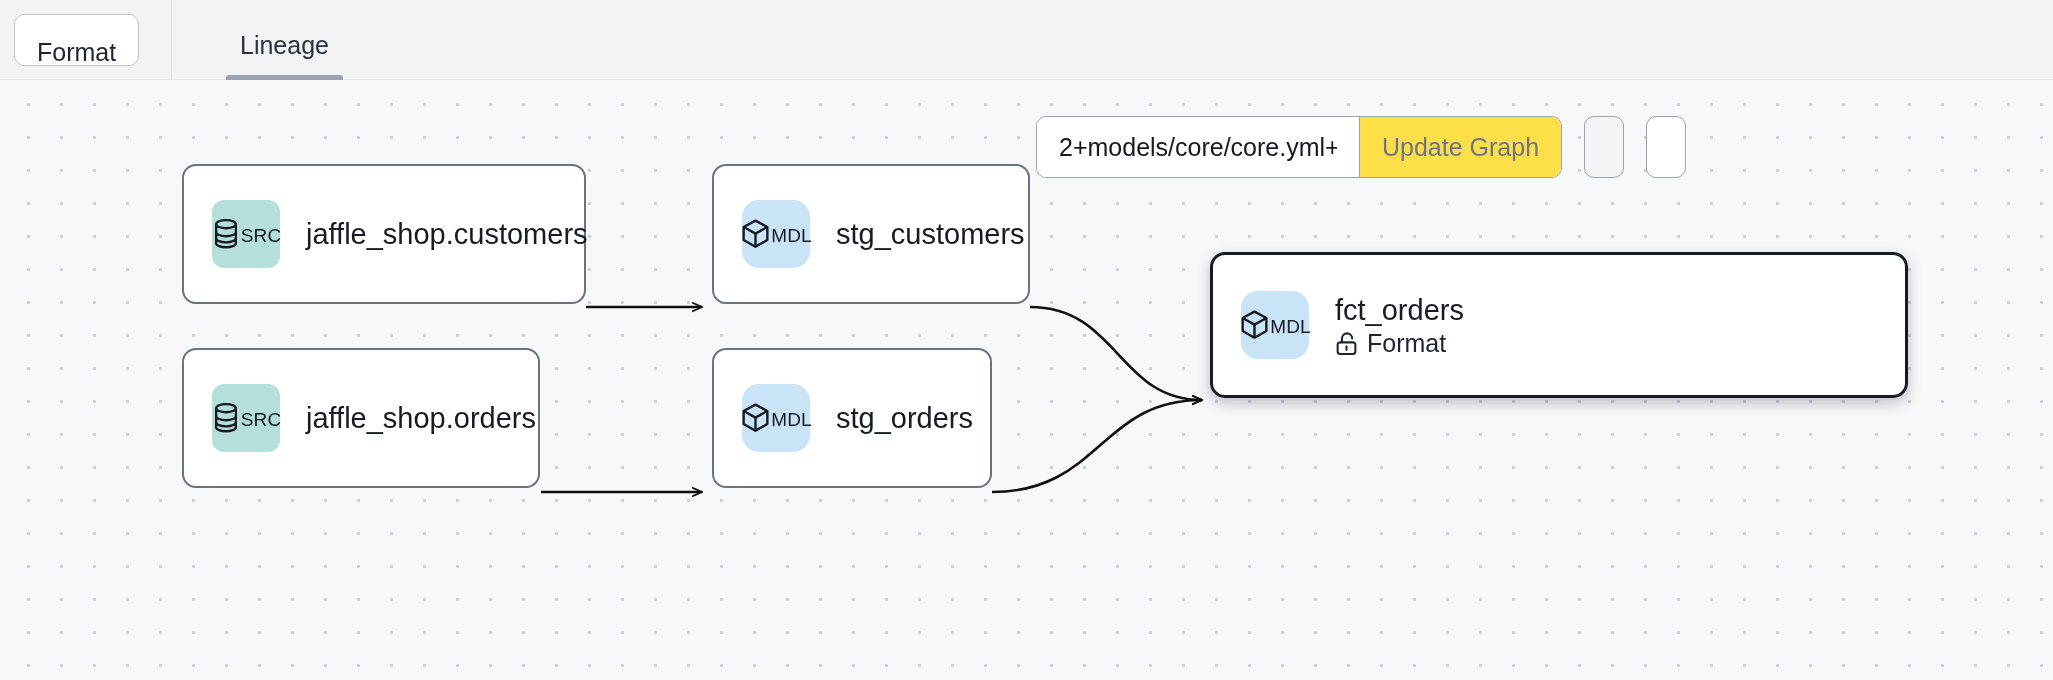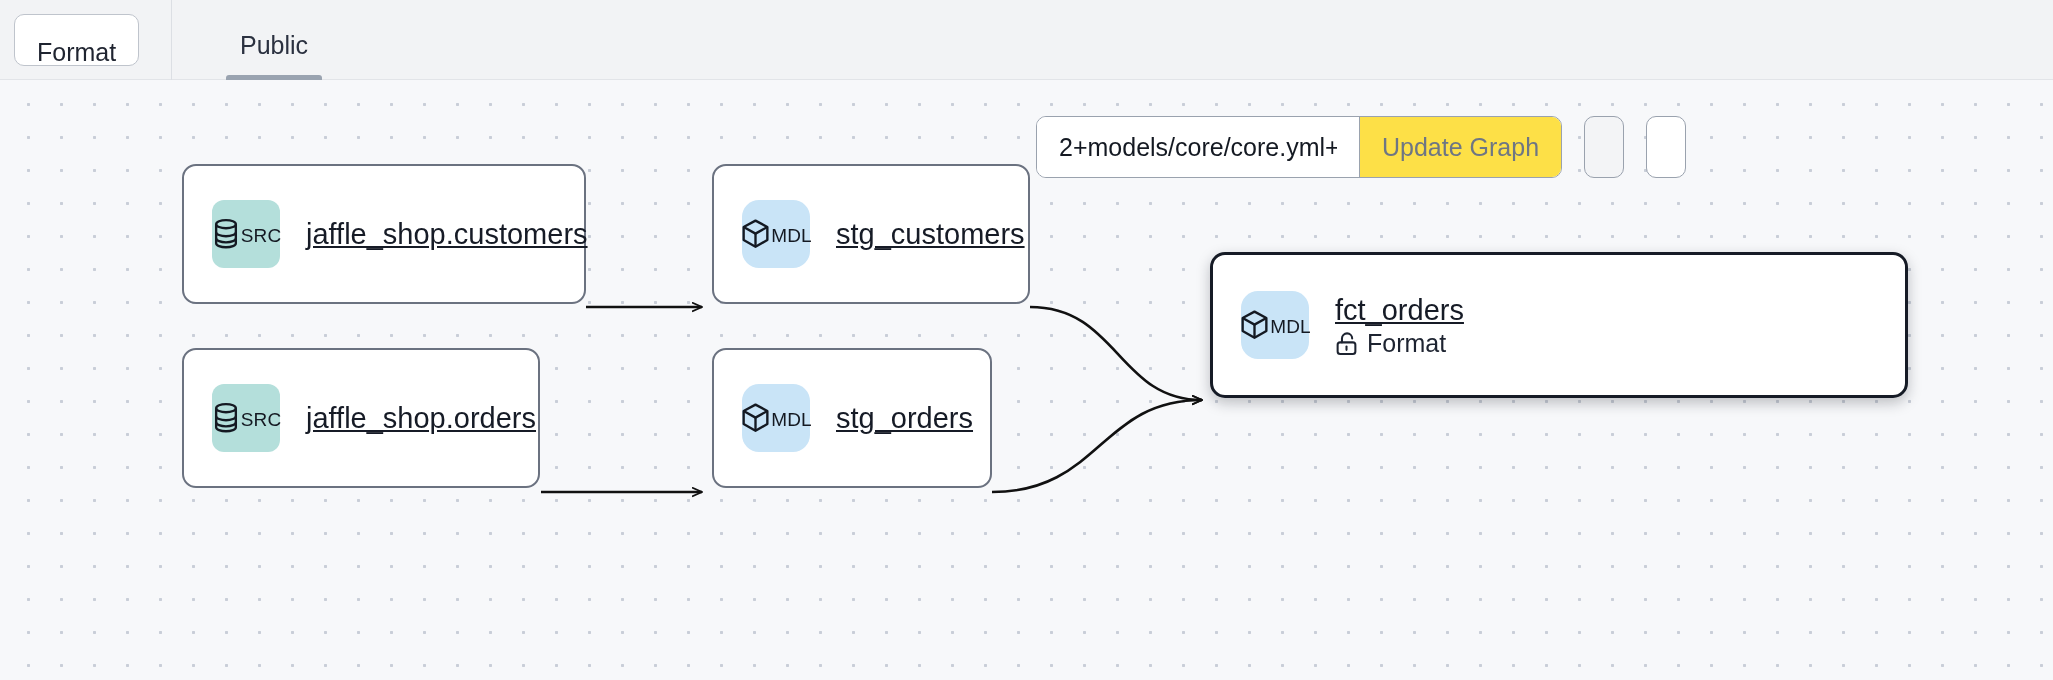--- a/index.html
+++ b/index.html
@@ -158,21 +158,20 @@
     display: flex;
     flex-direction: column;
     justify-content: center;
   }
 
   .node-title {
     font-size: 29px;
     color: #161b26;
     white-space: nowrap;
     line-height: 1.12;
-    text-decoration: underline;
   }
 
   .node-sub {
     display: flex;
     align-items: center;
     gap: 9px;
     margin-top: 5px;
     font-size: 25px;
     color: #1d2330;
     line-height: 1;
@@ -242,21 +241,21 @@
 <div id="app">
 
   <div id="topbar">
 
     <div id="format-zone">
       <button id="format-button">Format</button>
     </div>
 
     <div id="tabs">
       <div class="tab active">
-        <span>Public</span>
+        <span>Lineage</span>
       </div>
     </div>
 
   </div>
 
   <div id="canvas">
 
     <svg id="edges" viewBox="0 0 2053 600" xmlns="http://www.w3.org/2000/svg">
       <defs>
         <marker id="arrow" markerWidth="11" markerHeight="11" refX="10" refY="5" orient="auto" markerUnits="userSpaceOnUse">

